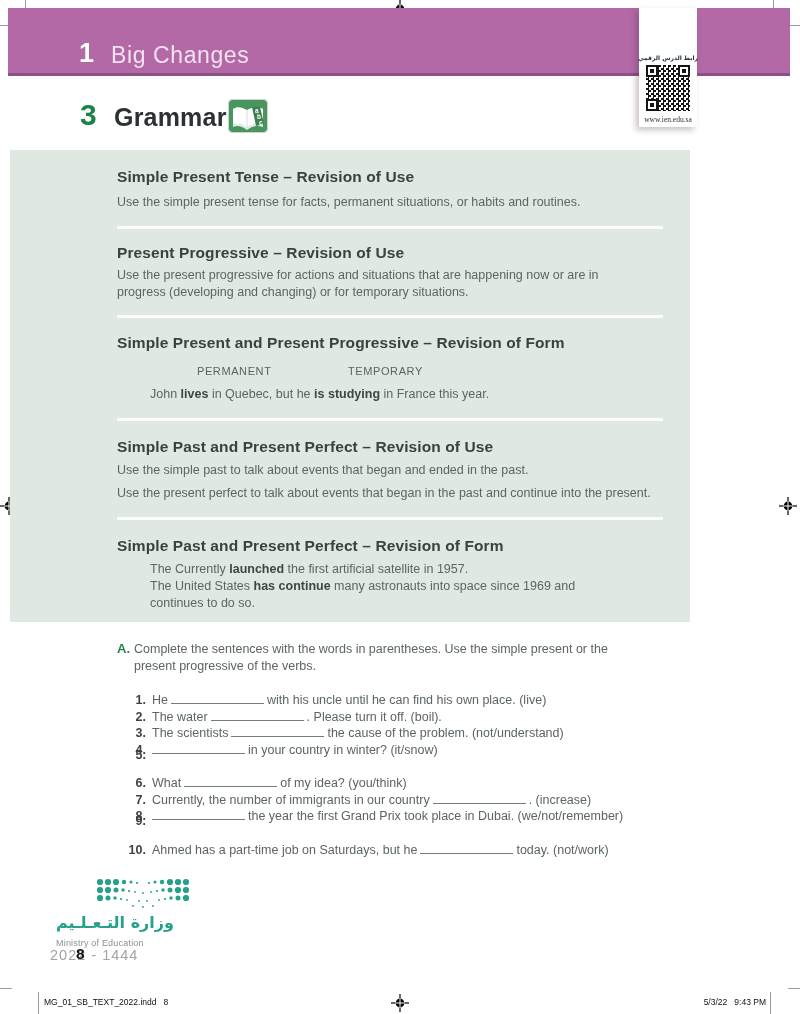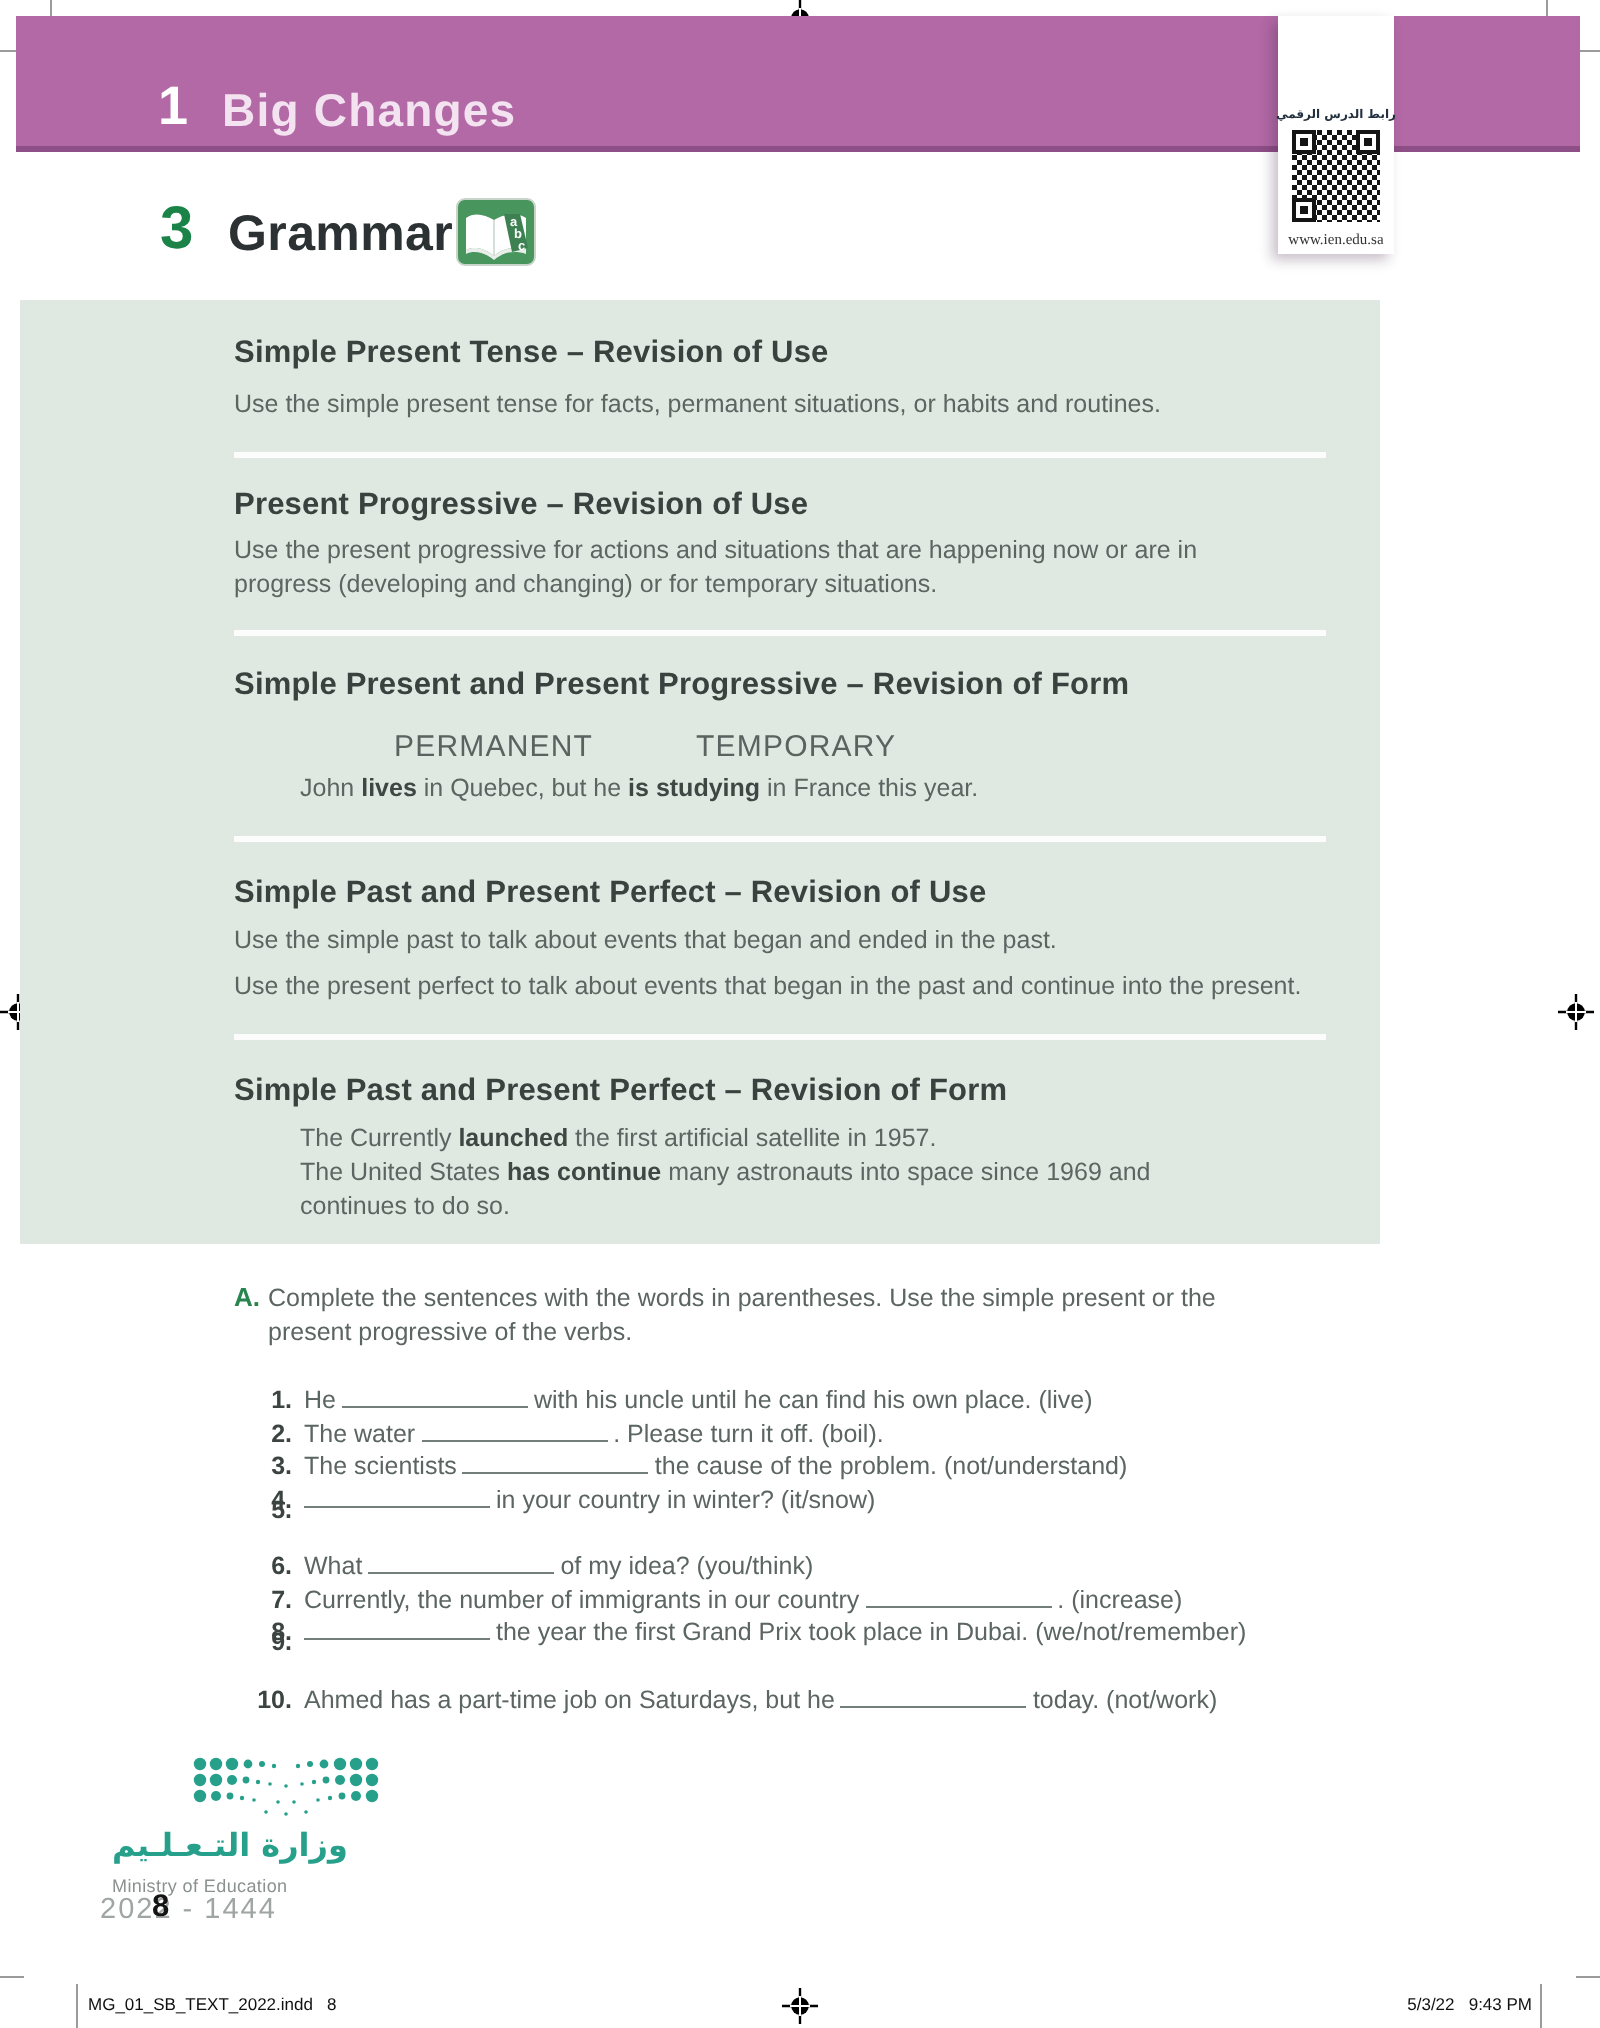--- a/index.html
+++ b/index.html
@@ -8,21 +8,21 @@
 
   
   .cm{position:absolute;background:#9b9b9b;}
   .regmark{position:absolute;width:18px;height:18px;}
 
   
   .banner{position:absolute;left:8px;top:8px;width:782px;height:68px;background:#b269a6;
           border-bottom:3px solid #8e4e86;box-sizing:border-box;display:flex;align-items:flex-end;
           padding:0 0 6px 71px;gap:17px;}
   .unit-number{font-size:27px;font-weight:bold;color:#ffffff;line-height:1;}
-  .unit-title{font-size:23px;font-weight:700;color:#f3e2f0;letter-spacing:.6px;line-height:1.02;}
+  .unit-title{font-size:23px;font-weight:400;color:#f3e2f0;letter-spacing:.6px;line-height:1.02;}
 
   
   .qr-panel{position:absolute;left:639px;top:8px;width:58px;height:119px;background:#ffffff;
             box-shadow:-3px 3px 6px rgba(60,30,60,.28);z-index:6;display:flex;flex-direction:column;
             align-items:center;justify-content:flex-end;box-sizing:border-box;padding-bottom:3px;}
   .qr-label{font-family:"DejaVu Sans",sans-serif;font-size:6px;font-weight:bold;color:#23303f;margin-bottom:3px;white-space:nowrap;}
   .qr-code{position:relative;width:44px;height:46px;background:#fff;
            background-image:repeating-conic-gradient(#141414 0% 25%, #ffffff 0% 50%);
            background-size:5px 5px;border:1px solid #fff;}
   .finder{position:absolute;width:12px;height:12px;background:#fff;border:2px solid #141414;box-sizing:border-box;}
@@ -34,21 +34,21 @@
   .lesson-number{position:absolute;left:80px;top:98px;font-size:30px;font-weight:bold;color:#1b8347;}
   .lesson-title{position:absolute;left:114px;top:103px;font-size:25px;font-weight:bold;color:#2c3233;letter-spacing:.2px;}
   .book-icon{position:absolute;left:228px;top:99px;}
 
   
   .grammar-box{position:absolute;left:10px;top:150px;width:680px;height:472px;background:#e0e9e1;}
   .gb-h{position:absolute;left:107px;font-size:15.5px;font-weight:bold;color:#3a4240;letter-spacing:.1px;white-space:nowrap;}
   .gb-t{position:absolute;left:107px;font-size:12.5px;color:#5b6562;line-height:17px;}
   .gb-t b{font-weight:bold;color:#3f4744;}
   .gb-div{position:absolute;left:107px;width:546px;height:3px;background:#fbfcfb;}
-  .gb-label{position:absolute;font-size:15px;color:#596360;letter-spacing:.6px;white-space:nowrap;}
+  .gb-label{position:absolute;font-size:11px;color:#596360;letter-spacing:.6px;white-space:nowrap;}
 
   
   .ex-label{position:absolute;left:117px;top:641px;font-size:13px;font-weight:bold;color:#27854d;}
   .ex-instr{position:absolute;left:134px;top:641px;width:512px;font-size:12.5px;color:#5b6562;line-height:17px;}
   .ex-items{position:absolute;left:117px;top:681px;}
   .ex-item{display:flex;align-items:baseline;height:16.65px;white-space:nowrap;}
   .ex-num{flex:none;width:29px;text-align:right;font-size:12.5px;font-weight:bold;color:#3c4442;}
   .ex-text{margin-left:6px;font-size:12.5px;color:#5b6562;margin-top:11px;}
   .blank{display:inline-block;width:93px;height:11px;border-bottom:1.2px solid #737d79;margin:0 3px;}
   .ex-text > span:first-child:empty + .blank{margin-left:0;}

